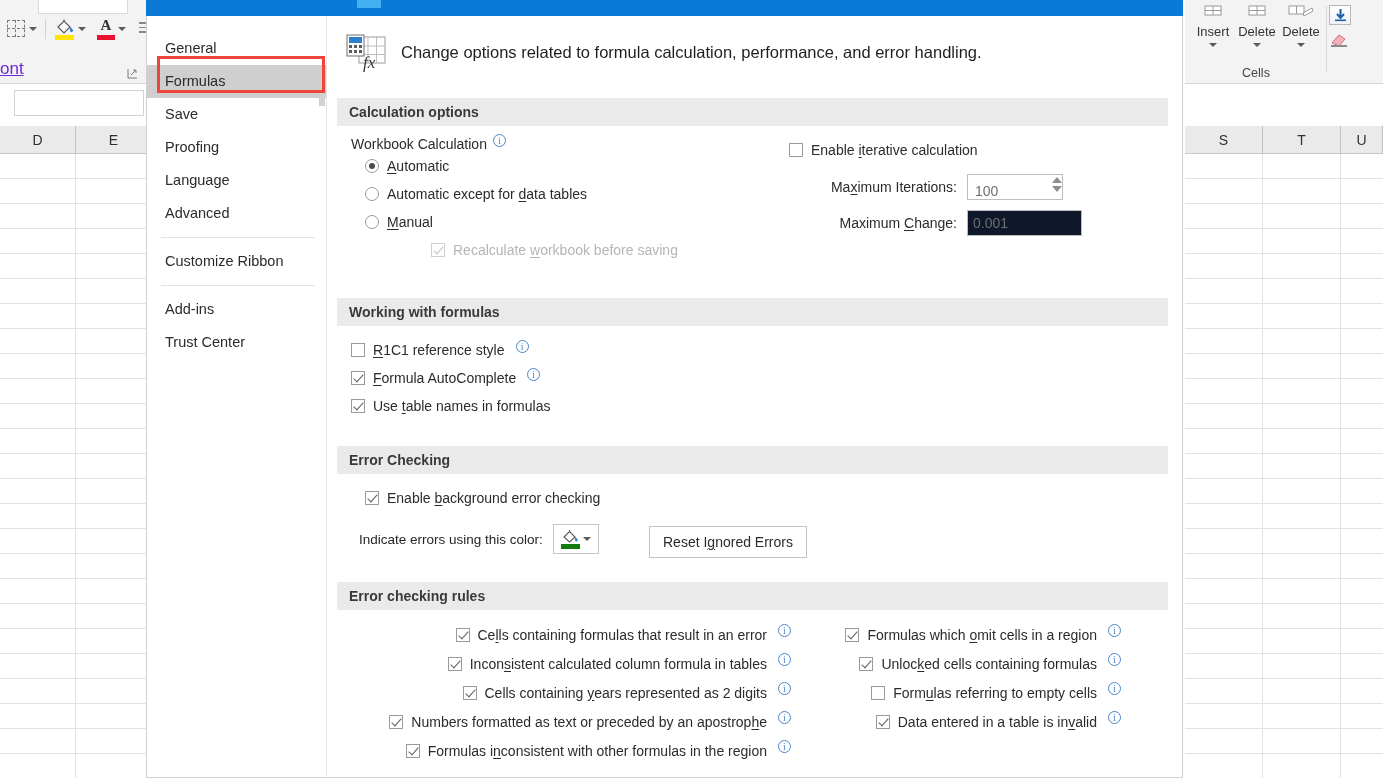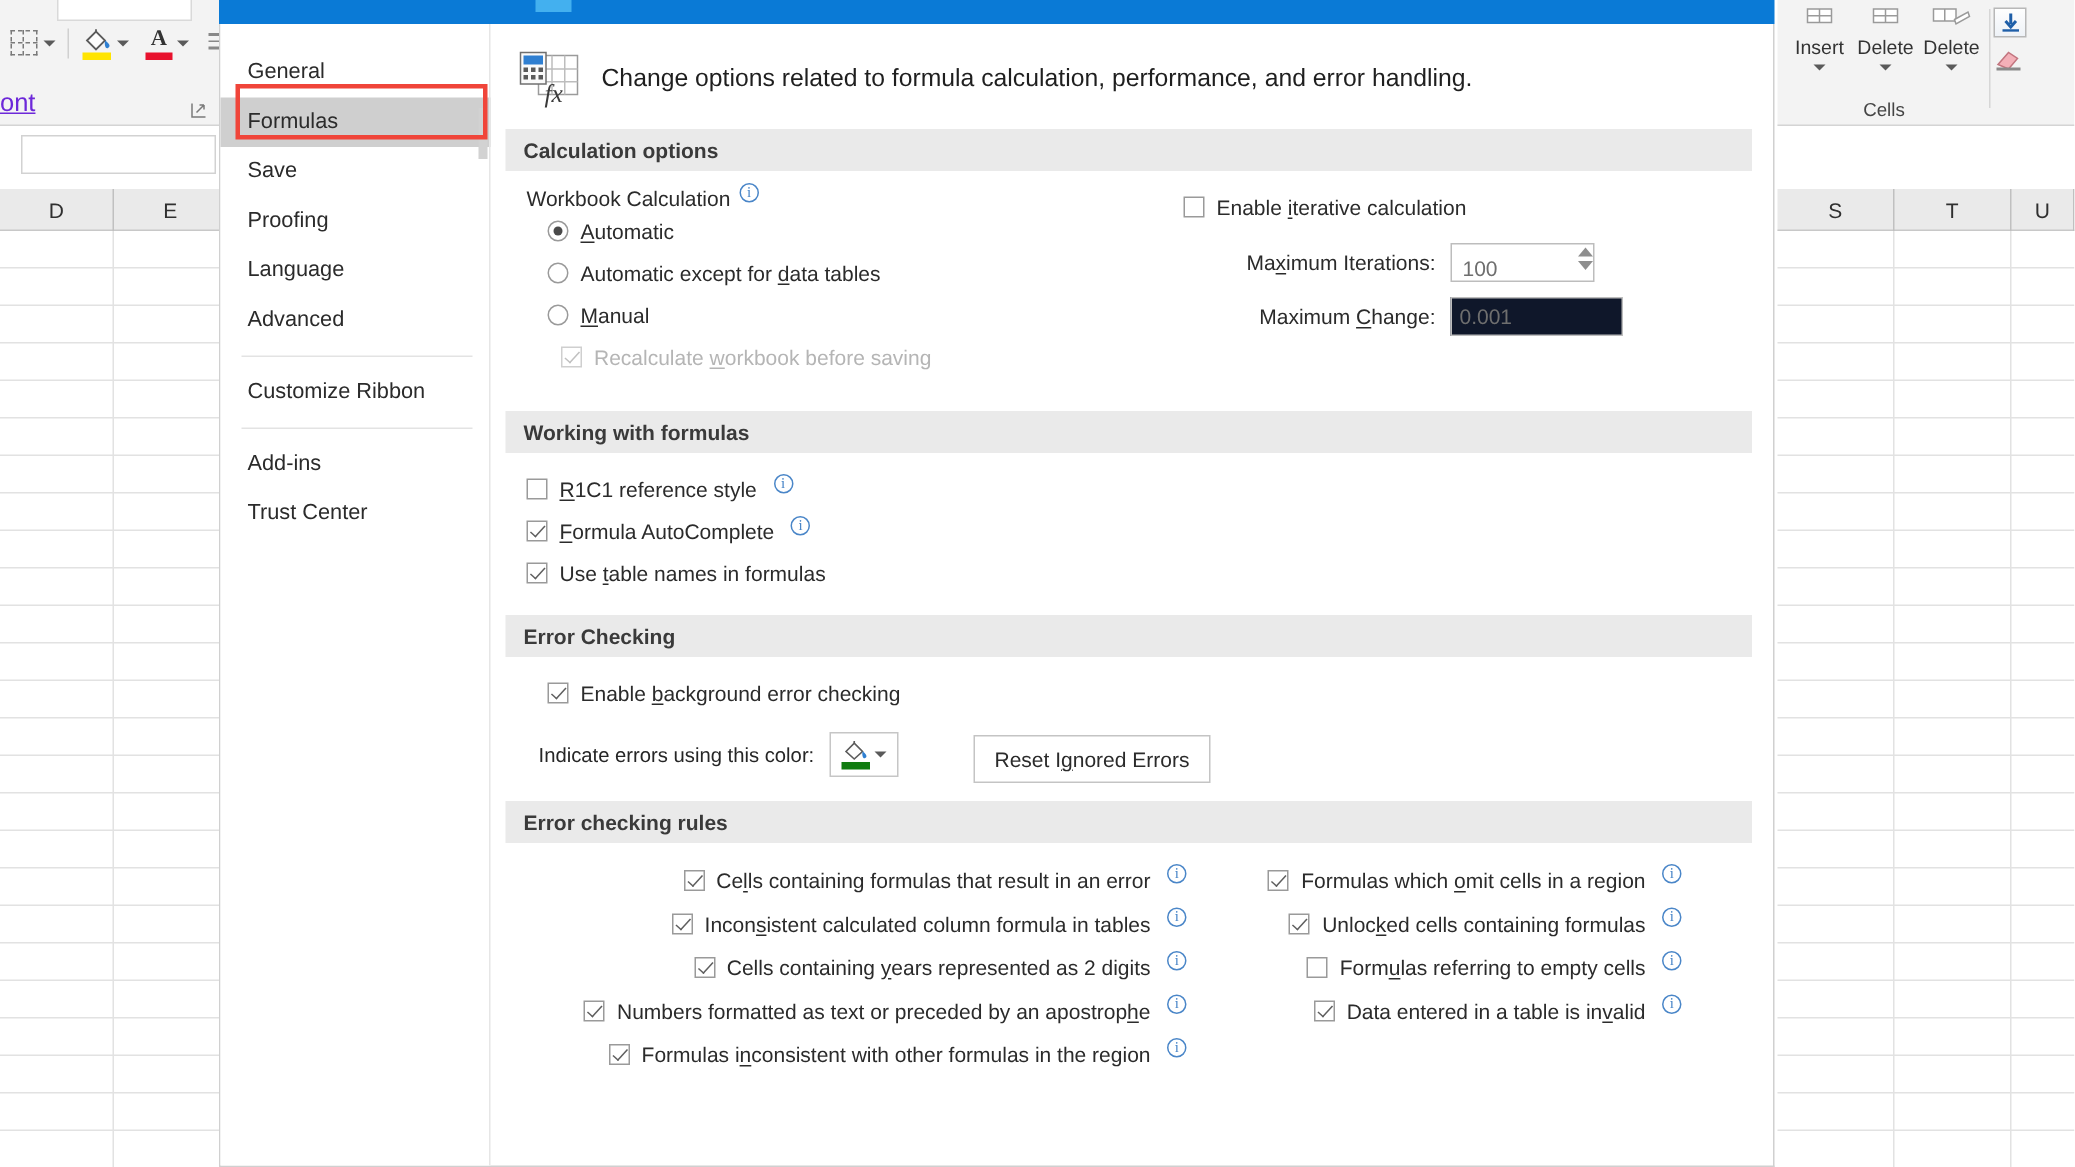--- a/index.html
+++ b/index.html
@@ -95,21 +95,21 @@
   }
 
   .opt-main { flex: 1; position: relative; padding: 0; overflow: hidden; }
 
   .hdr { display: flex; align-items: center; gap: 12px; padding: 16px 0 14px 16px; }
   .hdr-icon { width: 46px; height: 40px; position: relative; flex: none; }
   .hdr-text { font-size: 16.5px; color: #1f1f1f; }
 
   .sec-band {
     background: #eaeaea; color: #3a3a3a; font-weight: bold; font-size: 14px;
-    padding: 6px 0 6px 12px; margin: 0 14px 0 10px;
+    padding: 6px 0 6px 12px; margin: 12px 14px 0 10px;
   }
 
   .sec-body { padding: 10px 0 14px 12px; position: relative; }
 
   .lbl-row { font-size: 14px; color: #2b2b2b; display: flex; align-items: center; gap: 3px; }
   .sub { margin-left: 28px; }
 
   .radio-row, .cb-row { display: flex; align-items: center; gap: 8px; height: 28px; font-size: 14px; color: #2b2b2b; }
   .radio {
     width: 14px; height: 14px; border-radius: 50%; border: 1px solid #9a9a9a;
@@ -409,21 +409,21 @@
         <span><span class="u">A</span>utomatic</span>
       </div>
       <div class="radio-row sub" style="margin-left:26px;">
         <span class="radio"></span>
         <span>Automatic except for <span class="u">d</span>ata tables</span>
       </div>
       <div class="radio-row sub" style="margin-left:26px;">
         <span class="radio"></span>
         <span><span class="u">M</span>anual</span>
       </div>
-      <div class="cb-row" style="margin-left:35px;">
+      <div class="cb-row" style="margin-left:92px;">
         <span class="cb on disabled"></span>
         <span class="dim">Recalculate <span class="u">w</span>orkbook before saving</span>
       </div>
 
       <div class="right-col">
         <div class="cb-row">
           <span class="cb"></span>
           <span>Enable <span class="u">i</span>terative calculation</span>
         </div>
         <div class="spin-row">

